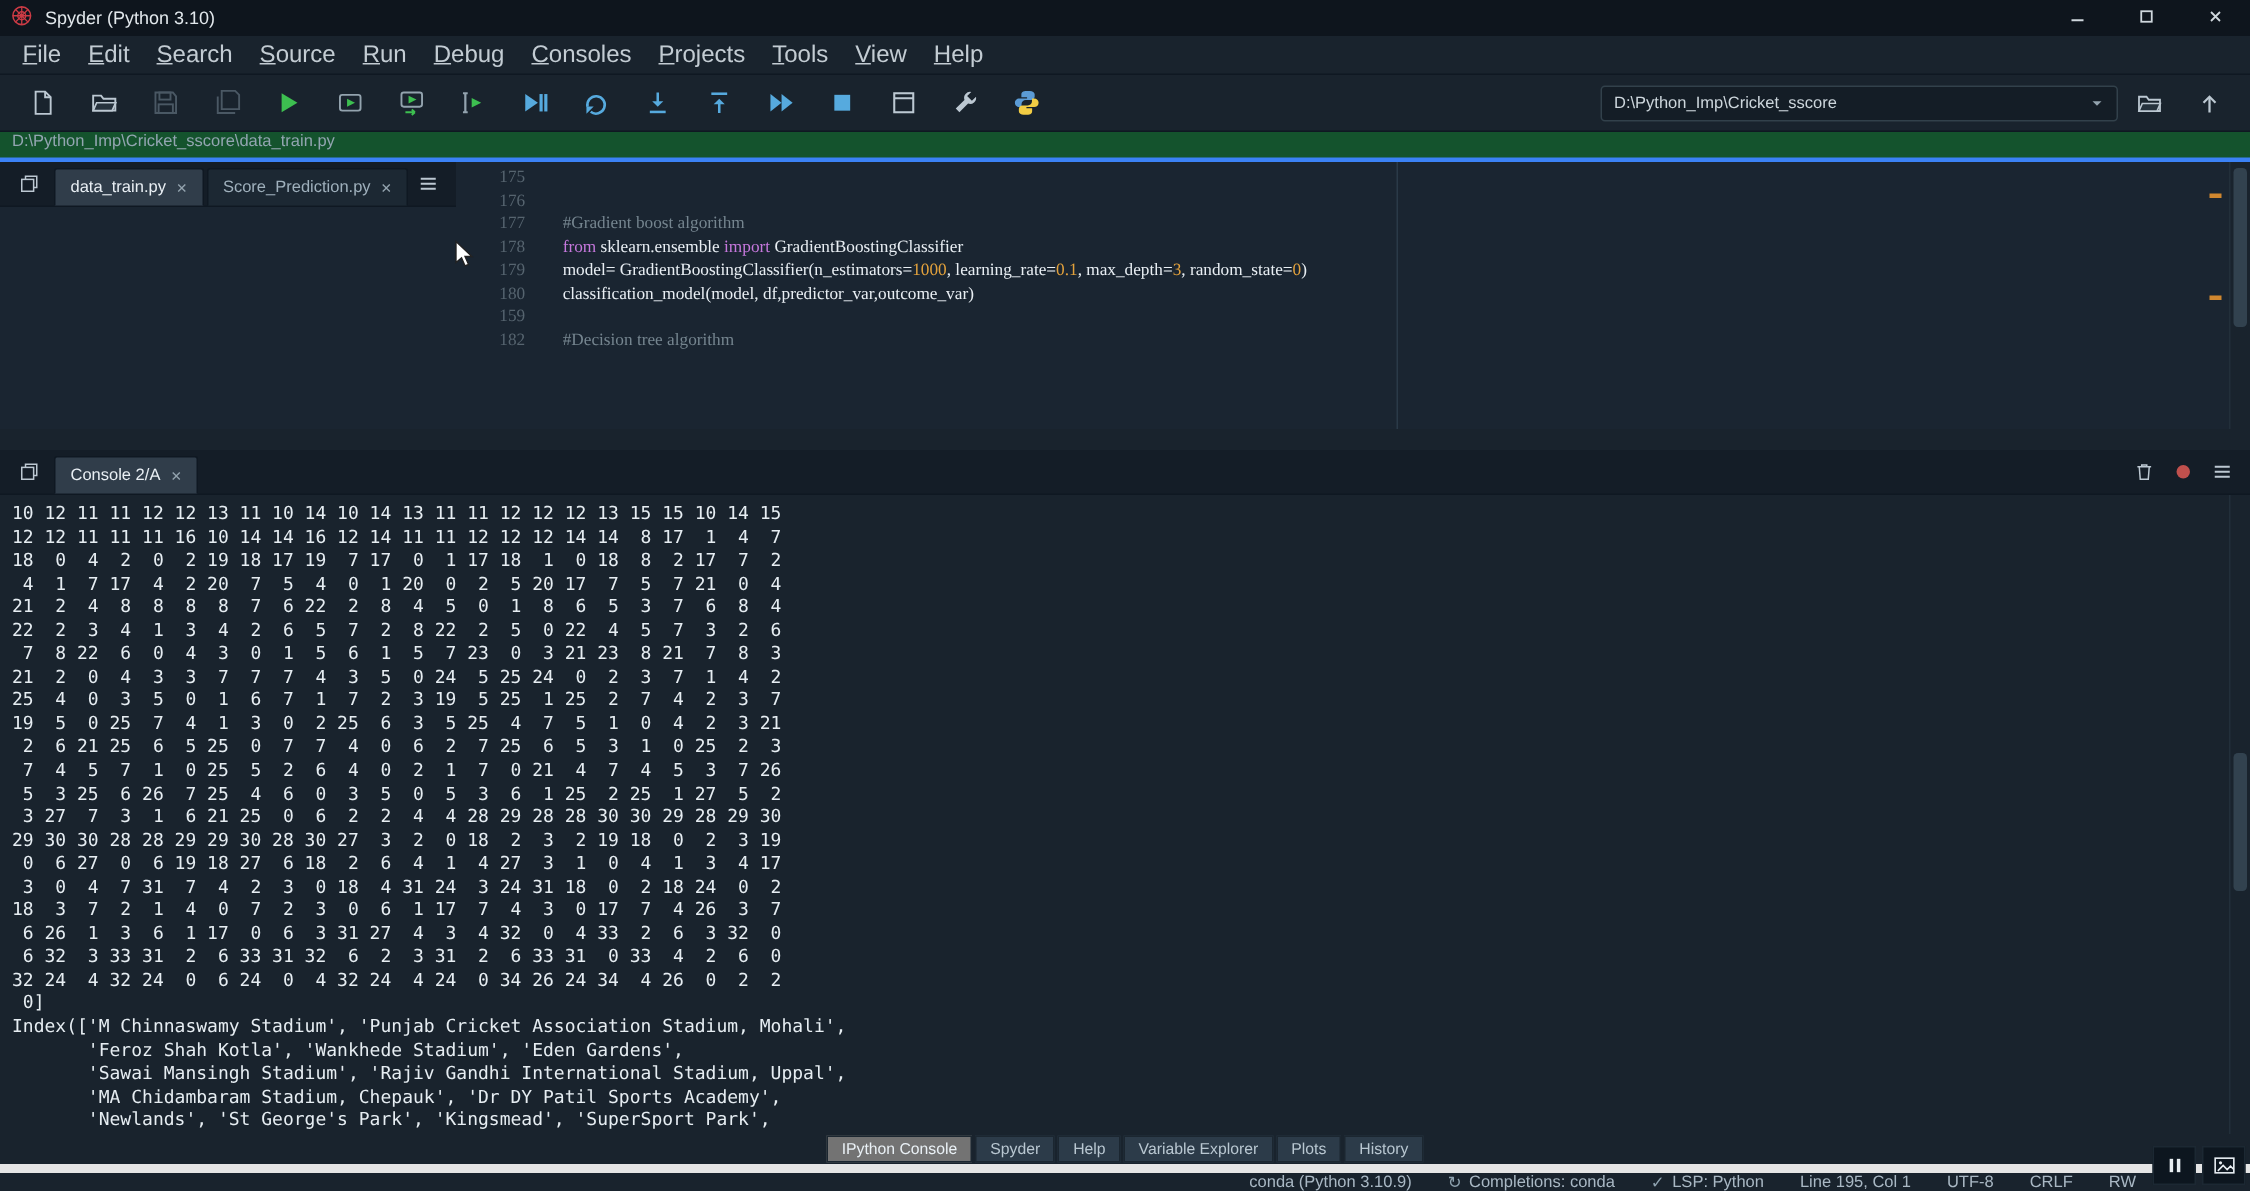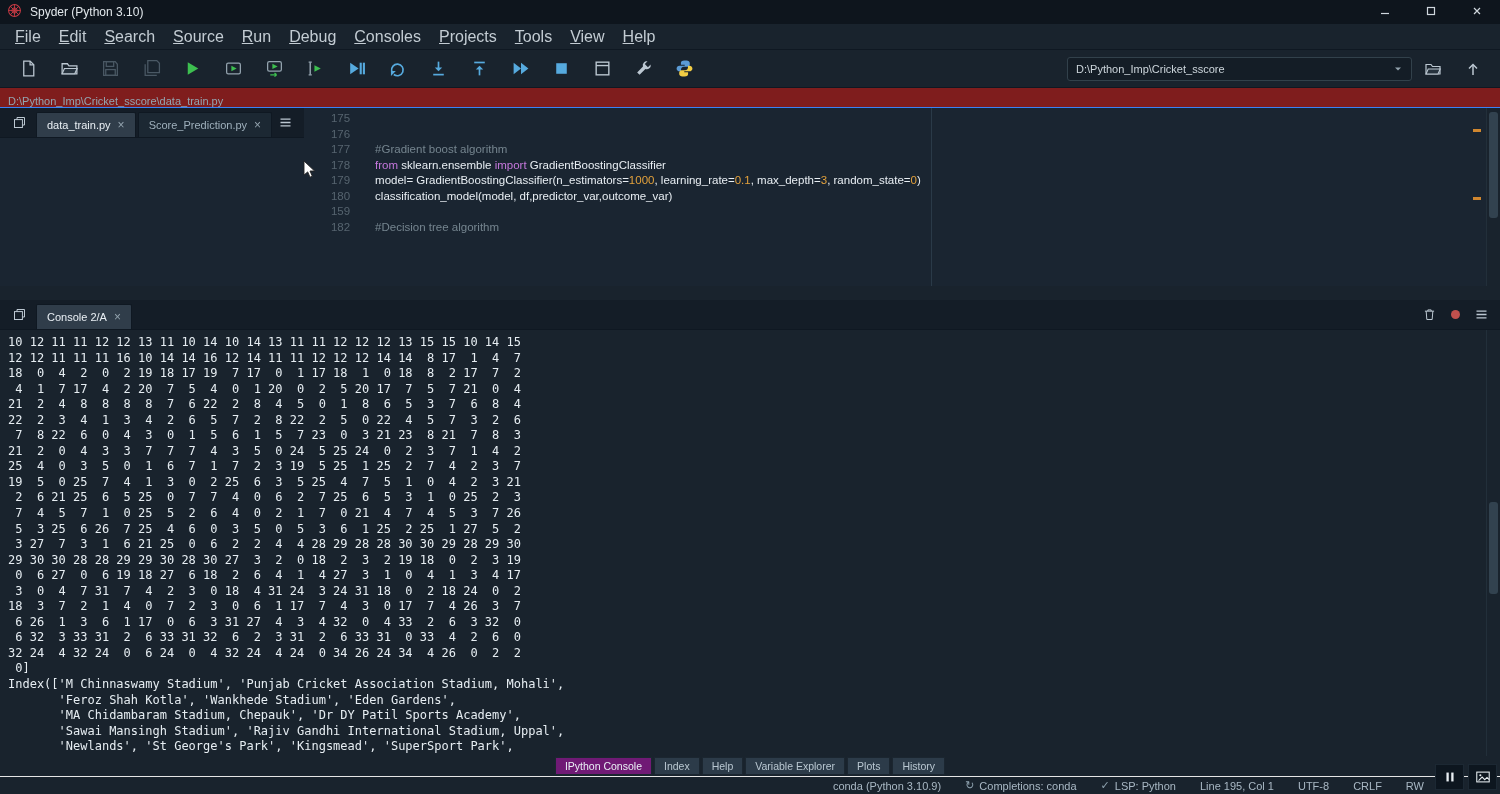--- a/index.html
+++ b/index.html
@@ -25,37 +25,37 @@
   .tb-btn{width:41px;height:32px;display:flex;align-items:center;justify-content:center;border-radius:3px}
   .tb-btn .ic svg{width:19px;height:19px;display:block}
   .path-combo{margin-left:auto;display:flex;align-items:center;gap:2px}
   .combo{width:345px;height:24px;background:#141d26;border:1px solid #32414b;border-radius:3px;display:flex;align-items:center;padding:0 8px;font-size:11px;color:#cdd6dc}
   .combo .arrow{margin-left:auto}
   .combo .arrow svg{width:10px;height:10px;display:block}
   .sm-btn{width:38px;height:30px;display:flex;align-items:center;justify-content:center}
   .sm-btn .ic svg{width:18px;height:18px;display:block}
 
   
-  .pathbar{height:20px;background:#7f1d1d;border-bottom:1px solid #3b82f6;display:flex;align-items:flex-end;padding-left:8px;font-size:11px;color:#93a5b1;flex:none}
+  .pathbar{height:20px;background:#14532d;border-bottom:3px solid #3b82f6;display:flex;align-items:flex-start;padding-left:8px;font-size:11px;color:#93a5b1;flex:none}
 
   
   .tabbar{display:flex;align-items:flex-end;height:30px;background:#141d27;border-bottom:1px solid #0f1822;padding:0 6px;flex:none}
   .tab-aux{width:26px;height:24px;display:flex;align-items:center;justify-content:center;margin-bottom:3px}
   .tab-aux .ic svg{width:15px;height:15px;display:block}
   .tabs{display:flex;align-items:flex-end;gap:2px;margin-left:4px}
   .tab{display:flex;align-items:center;gap:7px;padding:0 10px;height:25px;font-size:11px;color:#9fb0bc;
     background:#1c2833;border:1px solid #0f1822;border-bottom:none;border-radius:2px 2px 0 0}
   .tab.active{background:#303d4a;color:#e9eff4}
   .tab-close{font-size:12px;color:#8b9aa6;line-height:1}
   .spacer{flex:1}
   .dot{width:9px;height:9px;border-radius:50%;background:#c0504d;display:block}
 
   
   .editor-pane{height:178px;display:flex;flex:none;background:#1a2531}
-  .editor-body{position:relative;flex:1;overflow:hidden;font-family:Liberation Sans, sans-serif;font-size:11.5px;line-height:15.5px;padding-top:3px}
+  .editor-body{position:relative;flex:1;overflow:hidden;font-family:Liberation Serif, serif;font-size:11.5px;line-height:15.5px;padding-top:3px}
   .code-line{display:flex;height:15.5px;white-space:pre}
   .gutter{width:46px;text-align:right;color:#56646f;flex:none}
   .code{padding-left:25px;white-space:pre}
   .seg-plain{color:#e8eef3}
   .seg-kw{color:#c678dd}
   .seg-comment{color:#75858f}
   .seg-num{color:#e2a13c}
   .edge-line{position:absolute;left:627px;top:0;bottom:0;width:1px;background:#2a3a48}
   .scrollbar{position:absolute;right:0;top:0;bottom:0;width:14px;background:#19232d;border-left:1px solid #222f3a}
   .thumb{position:absolute;left:2px;right:2px;background:#32424f;border-radius:3px}
@@ -63,24 +63,24 @@
   .marker.m1{top:21px}.marker.m2{top:89px}
 
   .splitter{height:14px;background:#19232d;flex:none}
 
   
   .console-pane{flex:1;display:flex;flex-direction:column;background:#19232d;min-height:0}
   .console-body{position:relative;flex:1;font-family:"DejaVu Sans Mono","Liberation Mono",monospace;font-size:12px;line-height:15.55px;padding:5px 0 0 8px;color:#e6edf2;overflow:hidden}
   .console-line{white-space:pre;height:15.55px}
   .pane-tabs{height:20px;display:flex;justify-content:center;align-items:center;gap:2px;flex:none}
   .pane-tab{padding:2px 9px;font-size:10.5px;background:#2c3b49;color:#b9c7d1;border:1px solid #1b2630;line-height:1.2}
-  .pane-tab.active{background:#701a75;color:#eaf1f6}
-
-  
-  .statusbar{height:18px;background:#19232d;border-top:1px solid #e5e5e5;display:flex;align-items:center;justify-content:flex-end;gap:24px;padding-right:76px;font-size:11px;color:#a9b8c4;flex:none}
+  .pane-tab.active{background:#737373;color:#eaf1f6}
+
+  
+  .statusbar{height:18px;background:#19232d;border-top:6px solid #e5e5e5;display:flex;align-items:center;justify-content:flex-end;gap:24px;padding-right:76px;font-size:11px;color:#a9b8c4;flex:none}
   .status-item{display:flex;align-items:center;gap:5px;white-space:nowrap}
   .status-item .ic{color:#8fa3b0;font-size:11px}
 
   .corner-buttons{position:absolute;right:3px;bottom:4px;display:flex;gap:4px;z-index:50}
   .corner-btn{width:29px;height:26px;background:#0d161f;border:1px solid #1c2833;display:flex;align-items:center;justify-content:center}
   .corner-btn .ic svg{width:16px;height:16px;display:block}
 
   .mouse-cursor{position:absolute;left:303px;top:160px;z-index:99;pointer-events:none}
   [data-icon="close-icon"]{color:#93a3ae}
 </style>
@@ -410,31 +410,31 @@
           <div class="console-line">29 30 30 28 28 29 29 30 28 30 27  3  2  0 18  2  3  2 19 18  0  2  3 19</div>
           <div class="console-line"> 0  6 27  0  6 19 18 27  6 18  2  6  4  1  4 27  3  1  0  4  1  3  4 17</div>
           <div class="console-line"> 3  0  4  7 31  7  4  2  3  0 18  4 31 24  3 24 31 18  0  2 18 24  0  2</div>
           <div class="console-line">18  3  7  2  1  4  0  7  2  3  0  6  1 17  7  4  3  0 17  7  4 26  3  7</div>
           <div class="console-line"> 6 26  1  3  6  1 17  0  6  3 31 27  4  3  4 32  0  4 33  2  6  3 32  0</div>
           <div class="console-line"> 6 32  3 33 31  2  6 33 31 32  6  2  3 31  2  6 33 31  0 33  4  2  6  0</div>
           <div class="console-line">32 24  4 32 24  0  6 24  0  4 32 24  4 24  0 34 26 24 34  4 26  0  2  2</div>
           <div class="console-line"> 0]</div>
           <div class="console-line">Index(['M Chinnaswamy Stadium', 'Punjab Cricket Association Stadium, Mohali',</div>
           <div class="console-line">       'Feroz Shah Kotla', 'Wankhede Stadium', 'Eden Gardens',</div>
+          <div class="console-line">       'Sawai Mansingh Stadium', 'Rajiv Gandhi International Stadium, Uppal',</div>
           <div class="console-line">       'MA Chidambaram Stadium, Chepauk', 'Dr DY Patil Sports Academy',</div>
-          <div class="console-line">       'Sawai Mansingh Stadium', 'Rajiv Gandhi International Stadium, Uppal',</div>
           <div class="console-line">       'Newlands', 'St George's Park', 'Kingsmead', 'SuperSport Park',</div>
         </div>
       <div class="scrollbar">
         <div class="thumb" style="top:172px;height:92px"></div>
       </div>
     </div>
     <div class="pane-tabs" id="pane-tabs">
         <div class="pane-tab active">IPython Console</div>
-        <div class="pane-tab">Index</div>
+        <div class="pane-tab">Spyder</div>
         <div class="pane-tab">Help</div>
         <div class="pane-tab">Variable Explorer</div>
         <div class="pane-tab">Plots</div>
         <div class="pane-tab">History</div>
       </div>
   </div>
 
   <div class="statusbar" id="statusbar">
       <div class="status-item">
         <span>conda (Python 3.10.9)</span>

